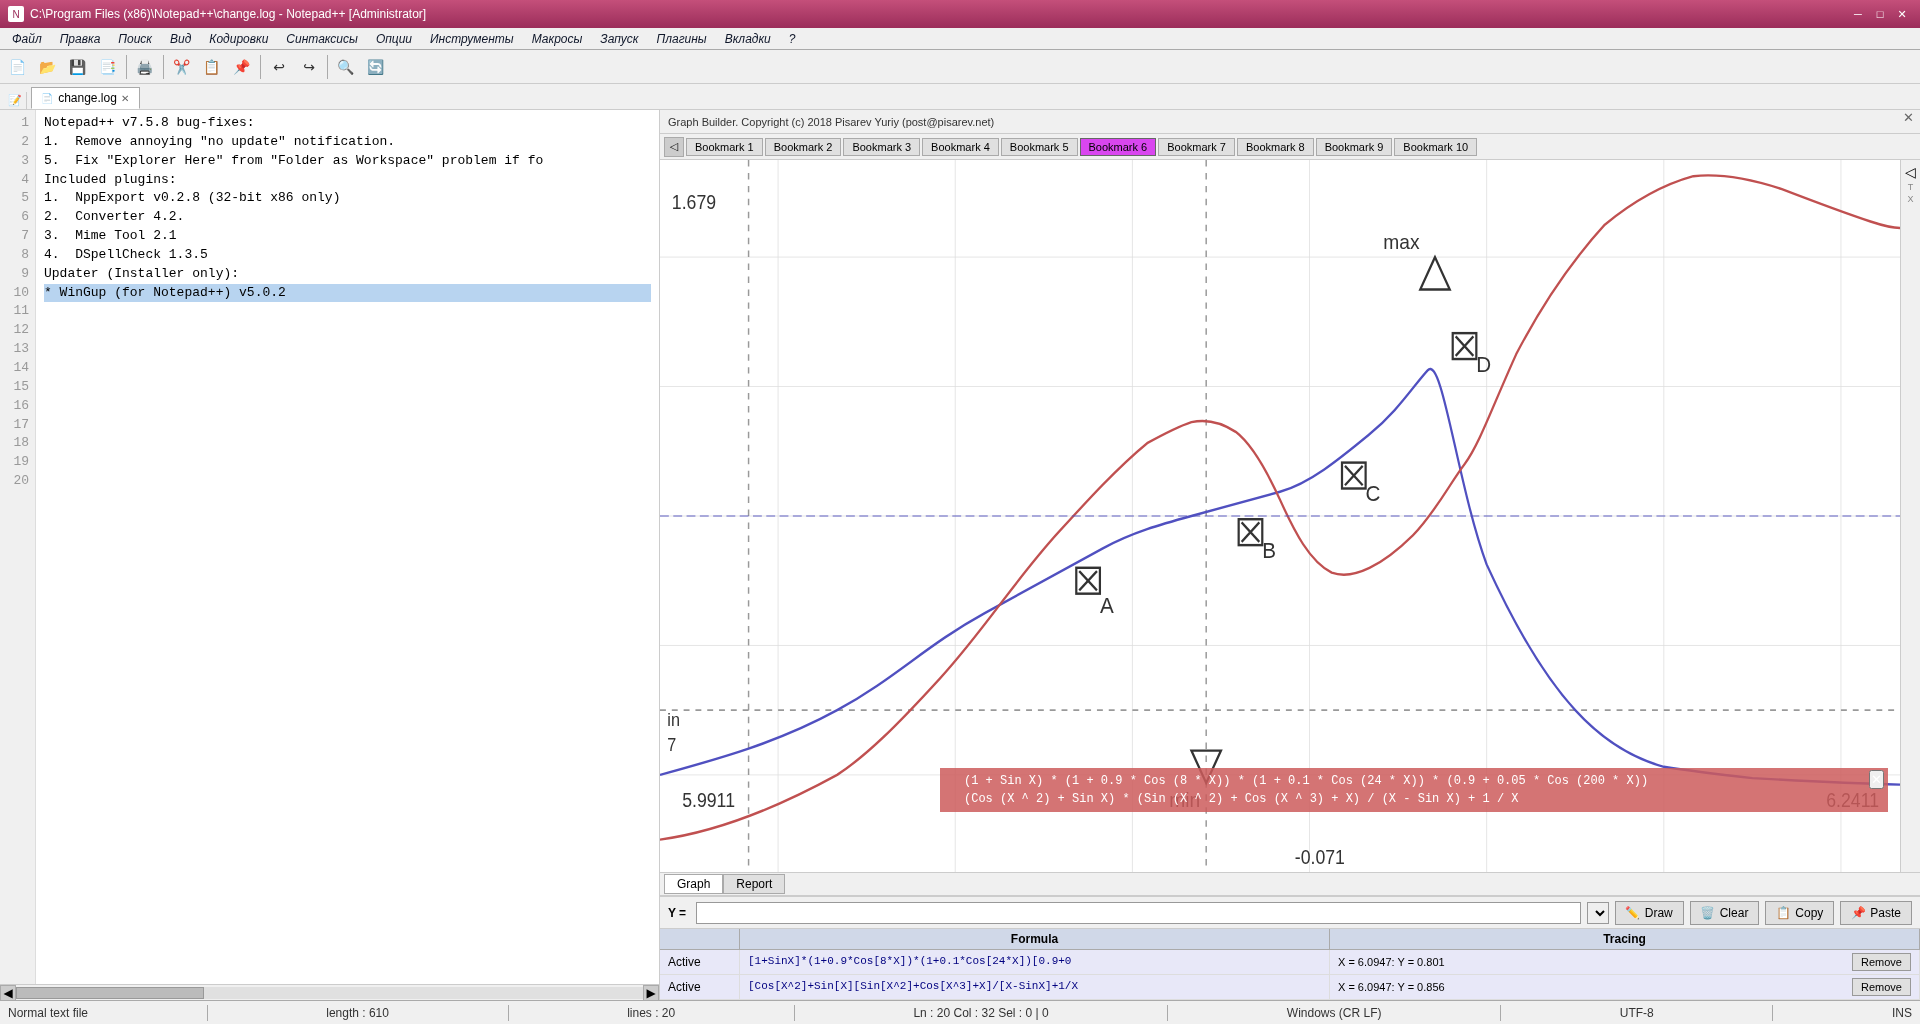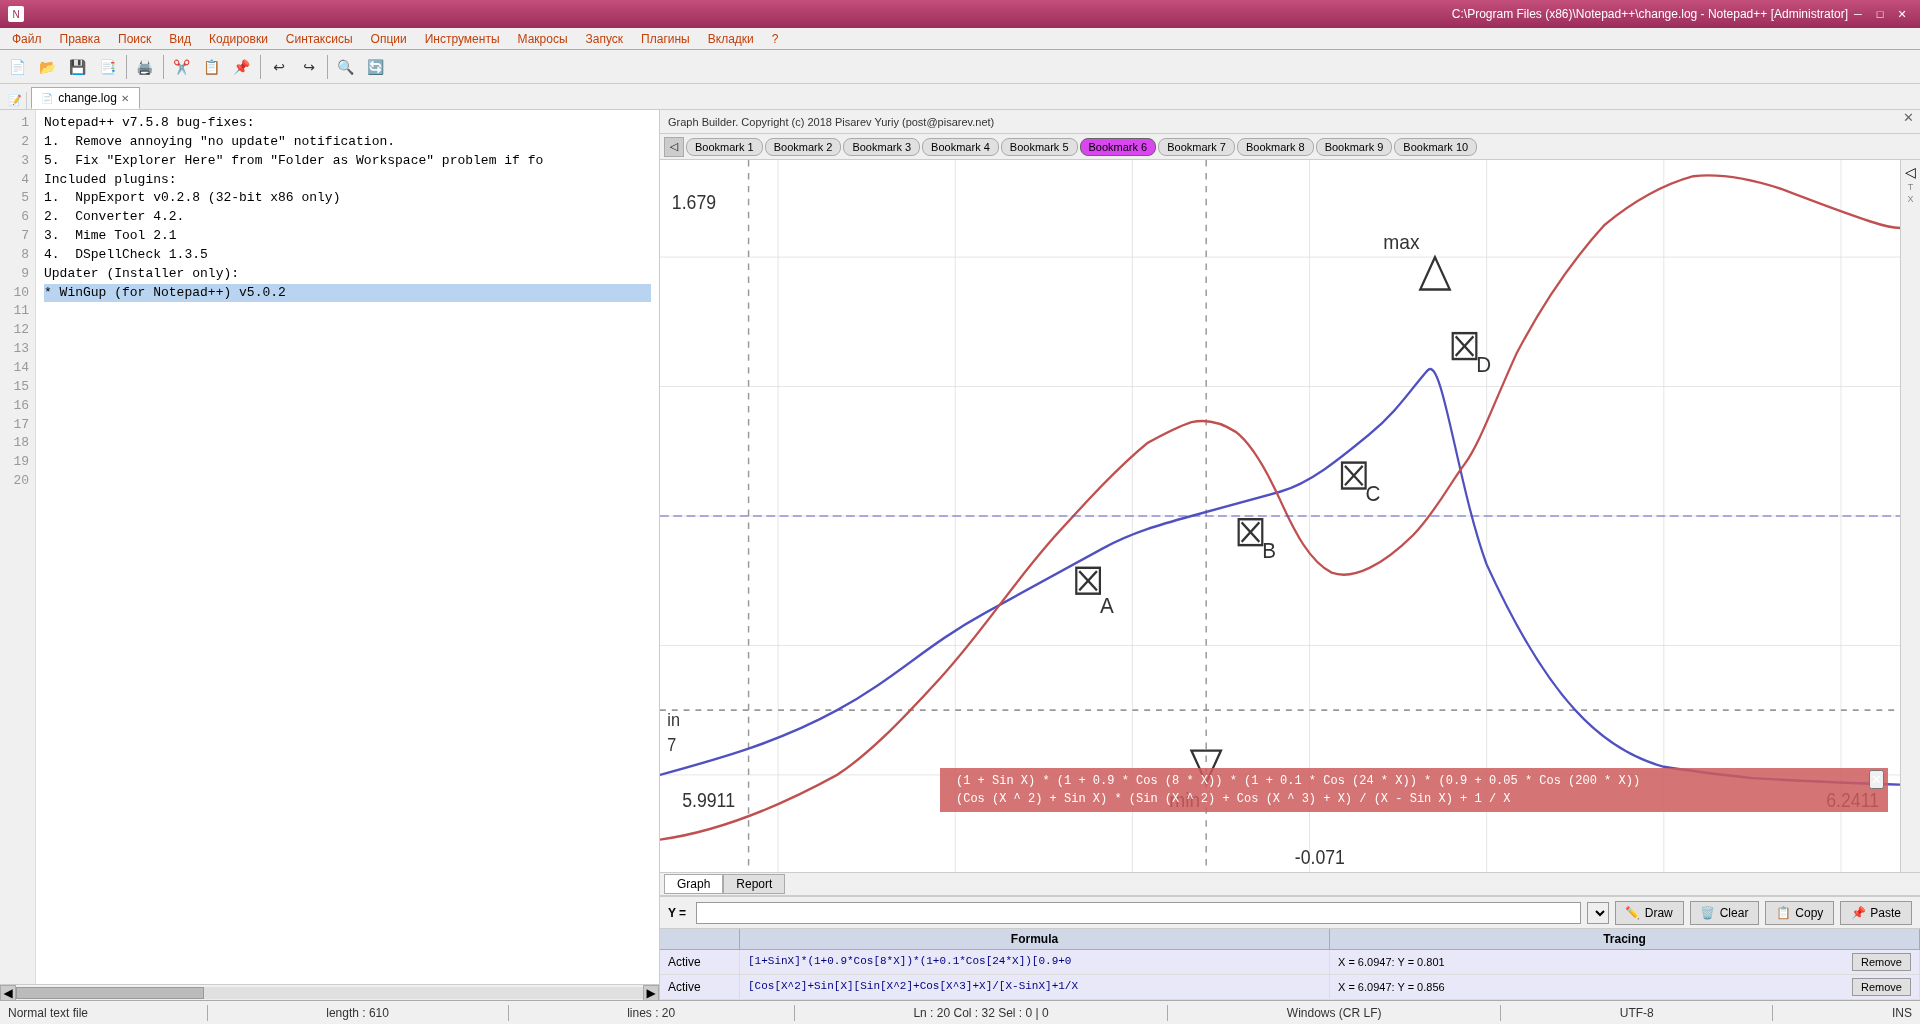--- a/index.html
+++ b/index.html
@@ -9,21 +9,21 @@
     .title-bar {
       background: linear-gradient(to bottom, #c44f7a, #9b2d5a);
       color: white;
       height: 28px;
       display: flex;
       align-items: center;
       justify-content: space-between;
       padding: 0 8px;
       font-size: 12px;
     }
-    .title-bar-title { flex: 1; text-align: right; }
+    .title-bar-title { flex: 1; text-align: left; }
     .title-bar-controls { display: flex; gap: 2px; }
     .title-bar-btn {
       background: transparent;
       border: none;
       color: white;
       width: 20px;
       height: 20px;
       cursor: pointer;
       font-size: 11px;
       display: flex; align-items: center; justify-content: center;
@@ -36,21 +36,22 @@
       height: 22px;
       display: flex;
       align-items: center;
       padding: 0 4px;
       gap: 2px;
     }
     .menu-item {
       padding: 2px 8px;
       cursor: pointer;
       font-size: 12px;
-      color: #c2410c;
+      color: #0f172a;
+      font-style: italic;
     }
 
     
     .toolbar {
       background: #f0f0f0;
       border-bottom: 1px solid #ccc;
       height: 34px;
       display: flex;
       align-items: center;
       padding: 2px 4px;
@@ -157,21 +158,21 @@
       height: 26px;
       display: flex;
       align-items: center;
       padding: 0 4px;
       gap: 2px;
     }
     .bookmark-btn {
       padding: 2px 8px;
       background: #e0e0e0;
       border: 1px solid #aaa;
-      border-radius: 8px;
+      border-radius: 0;
       cursor: pointer;
       font-size: 11px;
     }
     .bookmark-btn.active { background: #d946ef; border-color: #666; }
 
     
     .graph-canvas-wrap {
       flex: 1;
       position: relative;
       overflow: hidden;
@@ -184,21 +185,21 @@
     
     .formula-overlay {
       position: absolute;
       bottom: 60px;
       left: 280px;
       right: 12px;
       background: rgba(205, 92, 92, 0.85);
       color: white;
       font-family: 'Courier New', monospace;
       font-size: 12px;
-      padding: 4px 16px;
+      padding: 4px 24px;
       line-height: 1.5;
       margin-top: 20px;
     }
     .formula-overlay-close {
       position: absolute;
       right: 4px;
       top: 2px;
       cursor: pointer;
       color: white;
       font-size: 13px;

